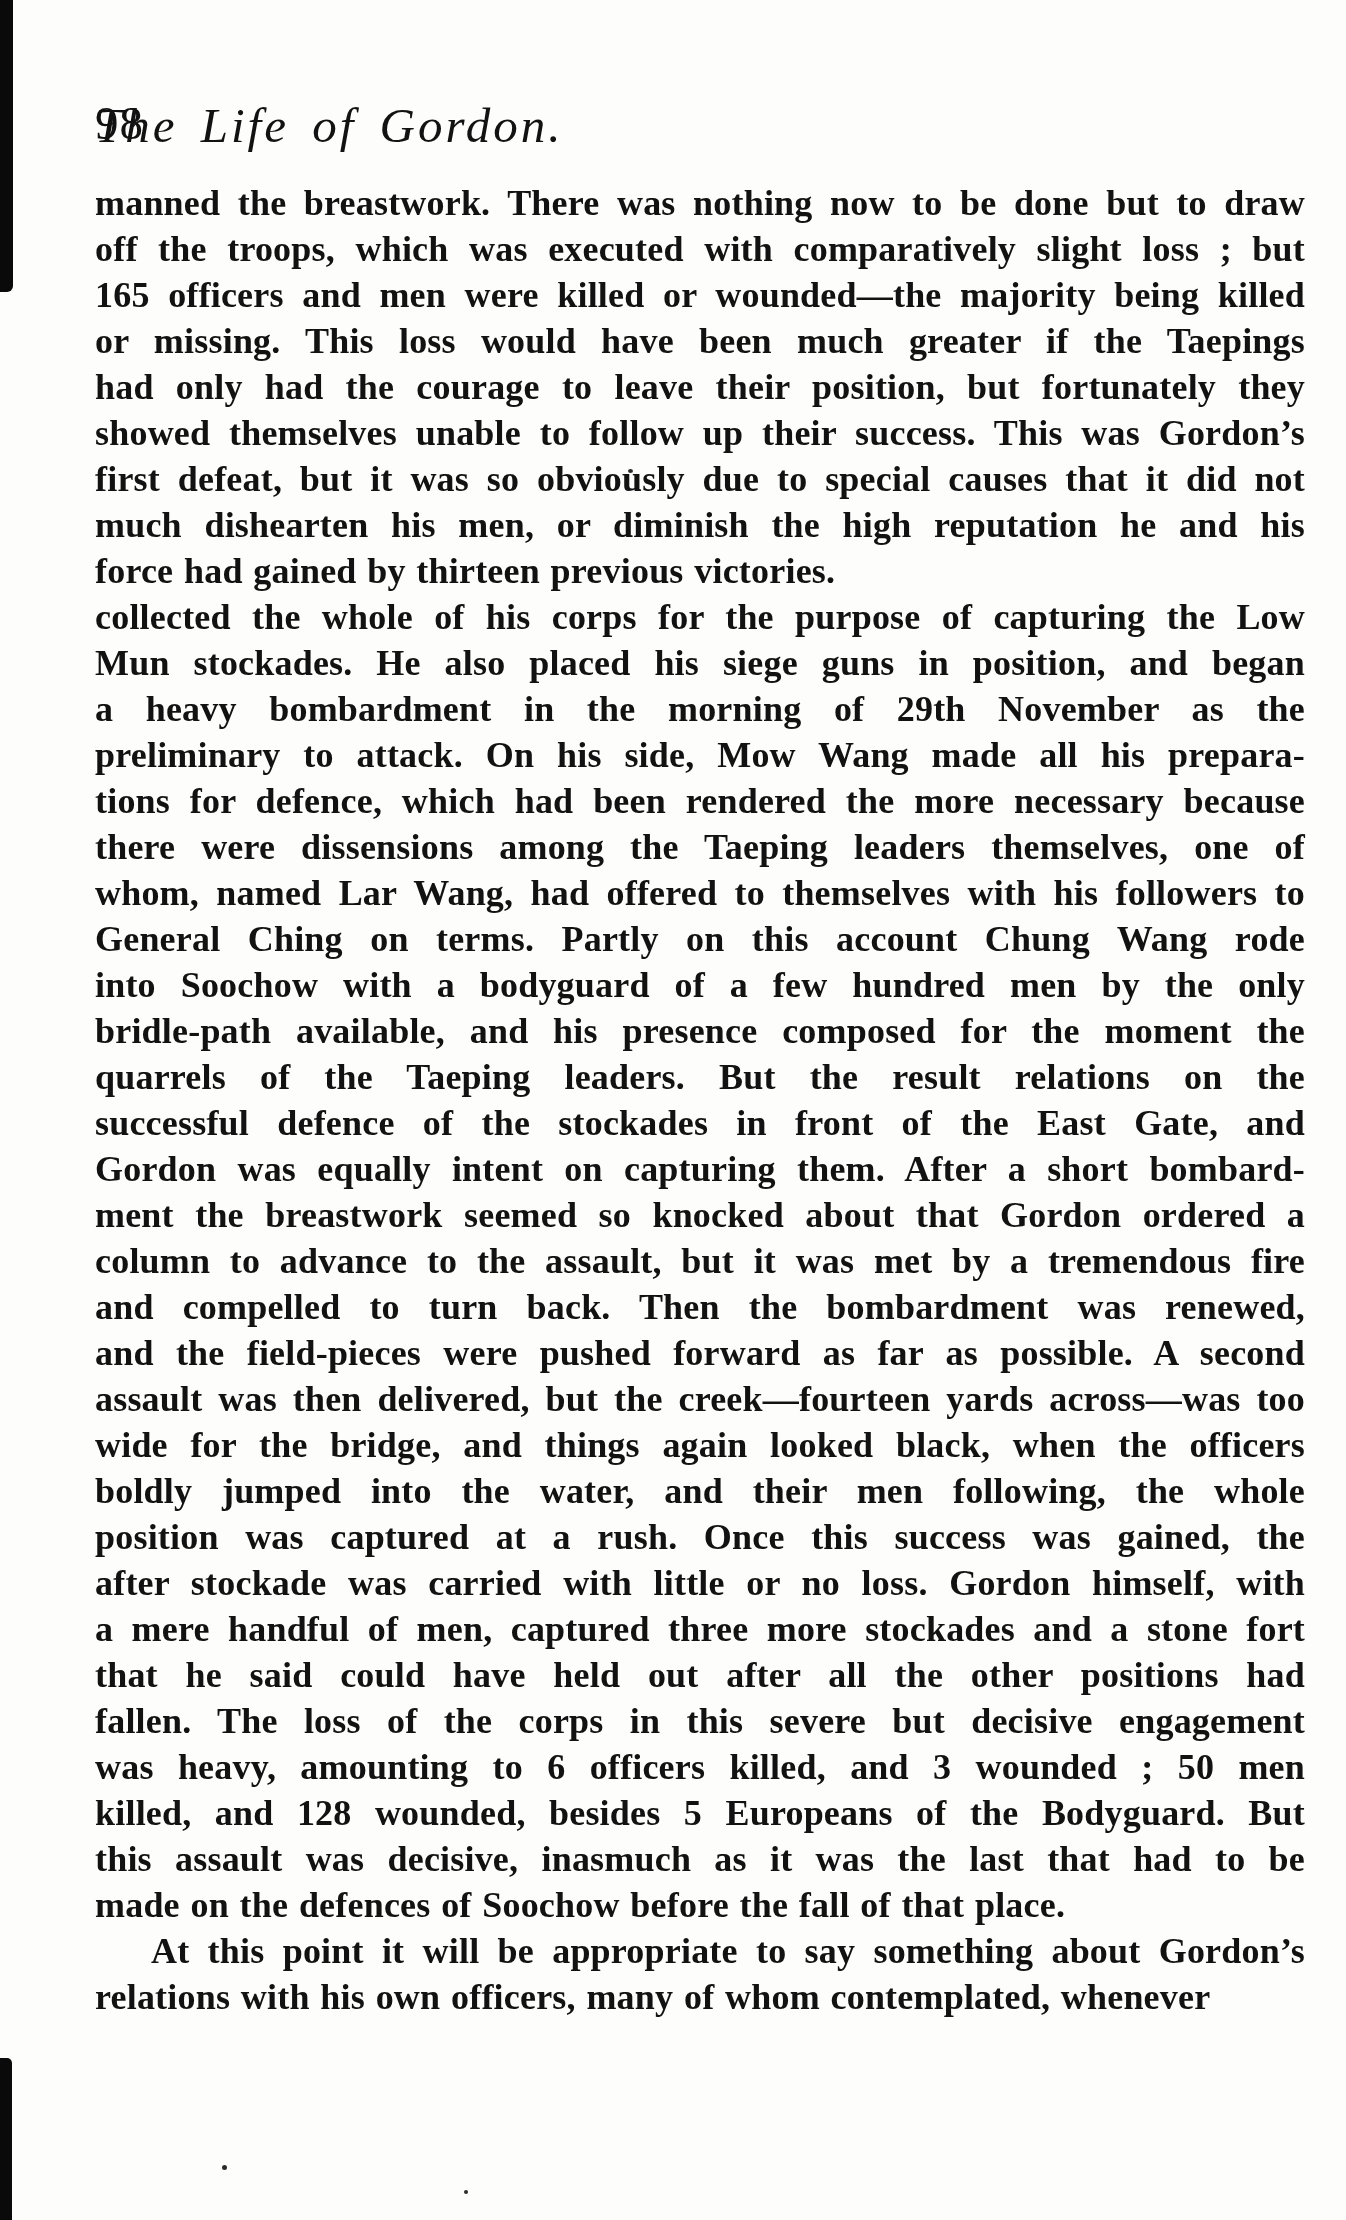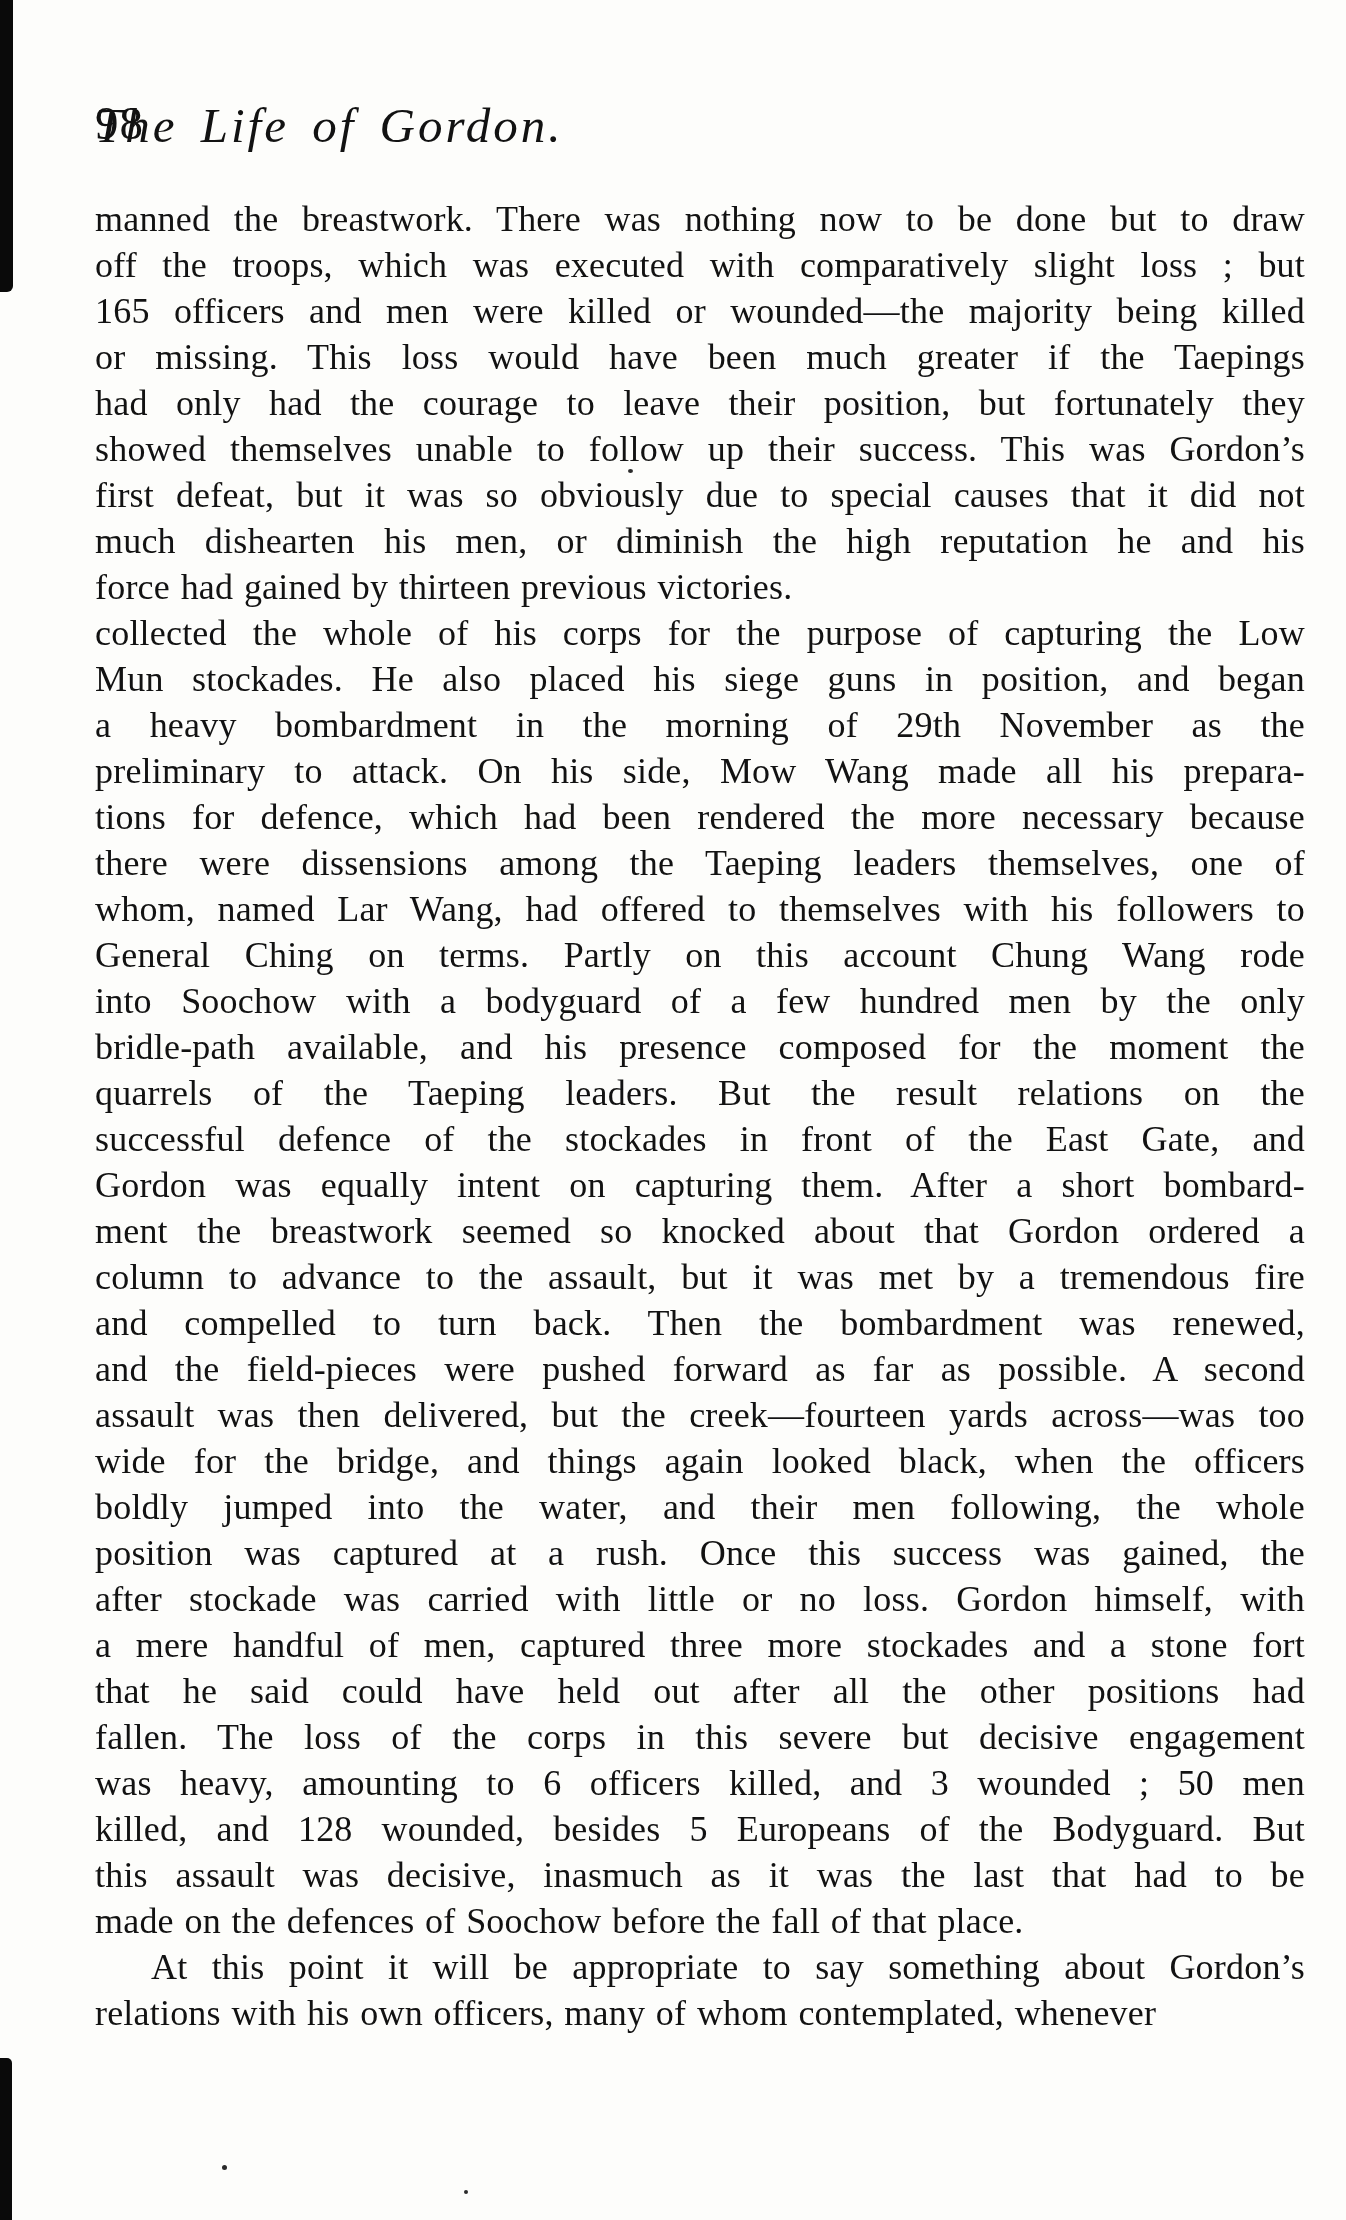--- a/index.html
+++ b/index.html
@@ -36,23 +36,24 @@
     left: 0;
     right: 20px;
     bottom: 2px;
     font-style: italic;
     font-size: 49px;
     letter-spacing: 3px;
     word-spacing: 8px;
   }
   .text-block {
     position: absolute;
-    top: 196px;
+    top: 180px;
     left: 95px;
     width: 1210px;
+    font-weight: bold;
   }
   .paragraph { margin: 0; padding: 0; }
   .line {
     height: 46px;
     line-height: 46px;
     font-size: 36px;
     text-align: justify;
     text-align-last: justify;
     word-spacing: 1.5px;
     letter-spacing: 0.2px;

